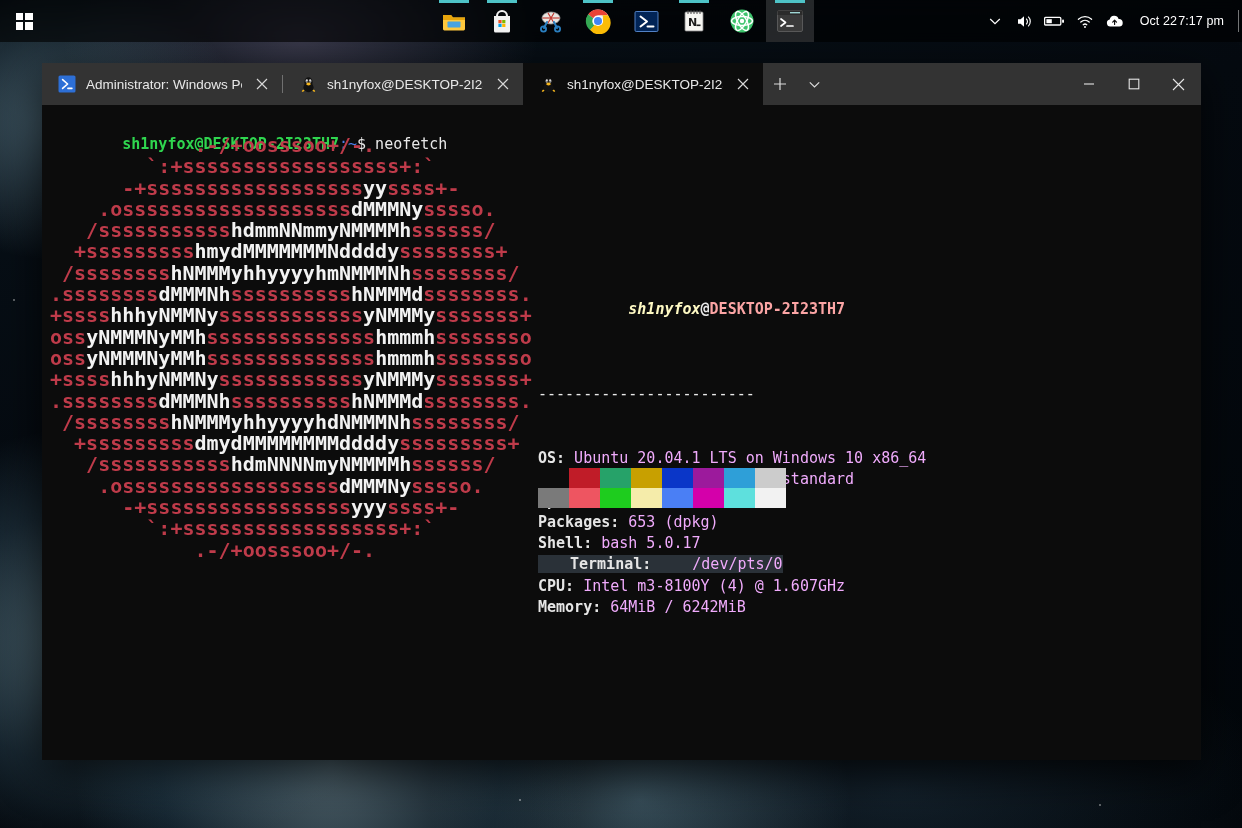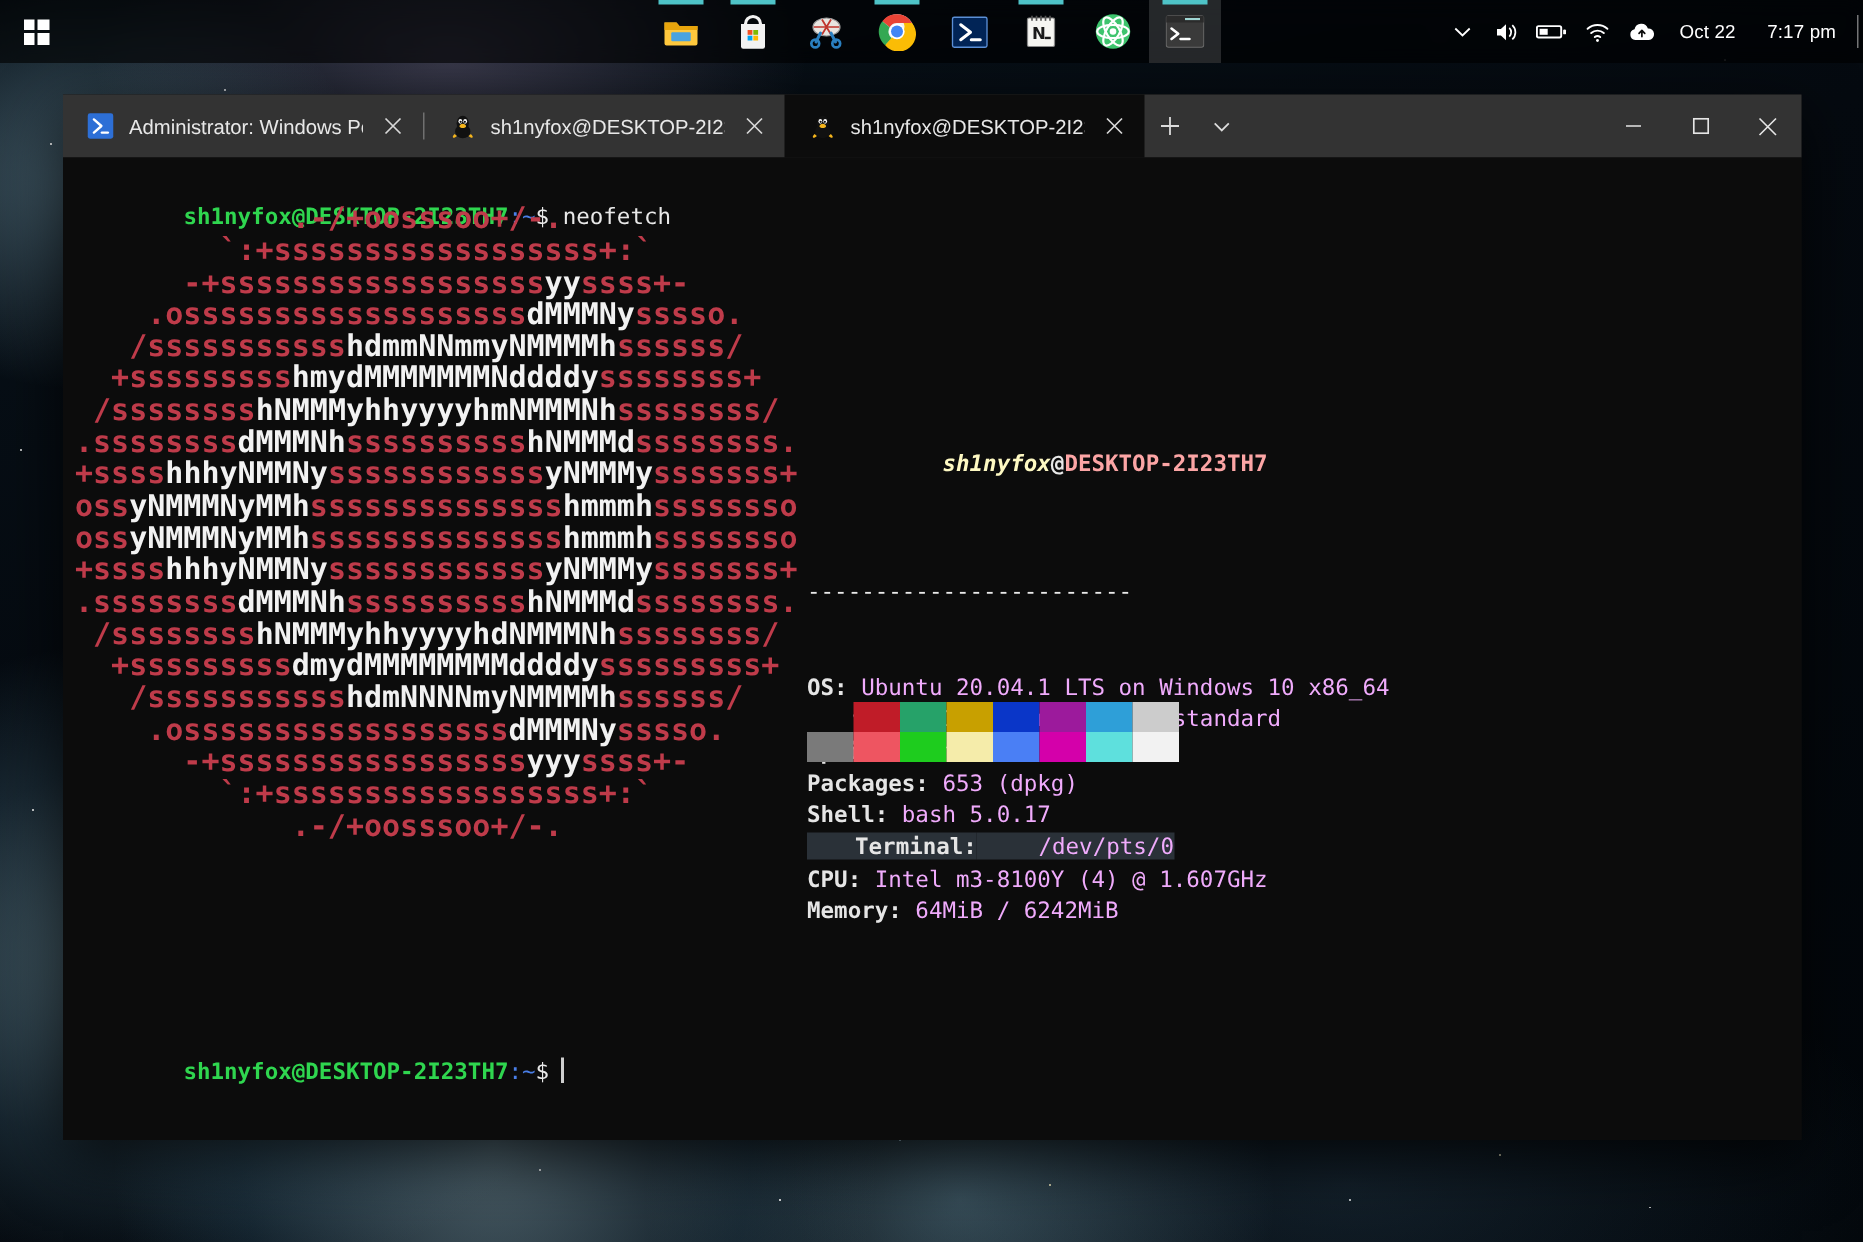--- a/index.html
+++ b/index.html
@@ -96,21 +96,21 @@
   #tray {
     position: absolute; right: 0; top: 0;
     height: 42px; display: flex; align-items: center;
     color: #ffffff;
   }
   .tray-icon {
     width: 30px; height: 42px;
     display: flex; align-items: center; justify-content: center;
   }
   #clock {
-    display: flex; align-items: flex-end; gap: 21px;
+    display: flex; align-items: flex-end; gap: 1px;
     font-size: 12.5px; padding: 0 14px 0 10px;
     color: #ffffff; letter-spacing: 0.1px;
   }
   #tray-edge {
     width: 1px; height: 22px; background: rgba(255,255,255,0.45);
     margin-right: 3px;
   }
 
   
   #terminal-window {
@@ -524,19 +524,16 @@
             <div class="pal-cell" style="background: rgb(238, 85, 97);"></div>
             <div class="pal-cell" style="background: rgb(30, 204, 30);"></div>
             <div class="pal-cell" style="background: rgb(245, 236, 170);"></div>
             <div class="pal-cell" style="background: rgb(74, 127, 245);"></div>
             <div class="pal-cell" style="background: rgb(212, 0, 170);"></div>
             <div class="pal-cell" style="background: rgb(94, 224, 221);"></div>
             <div class="pal-cell" style="background: rgb(242, 242, 242);"></div>
           </div>
       </div>
 
-      <div id="final-prompt" class="tline">
-        <span class="c-prompt">sh1nyfox@DESKTOP-2I23TH7</span><span class="c-blue-b">:~</span><span class="c-white">$</span><span id="cursor"></span>
-      </div>
 
     </div>
   </div>
 </div>
 
 </body></html>

